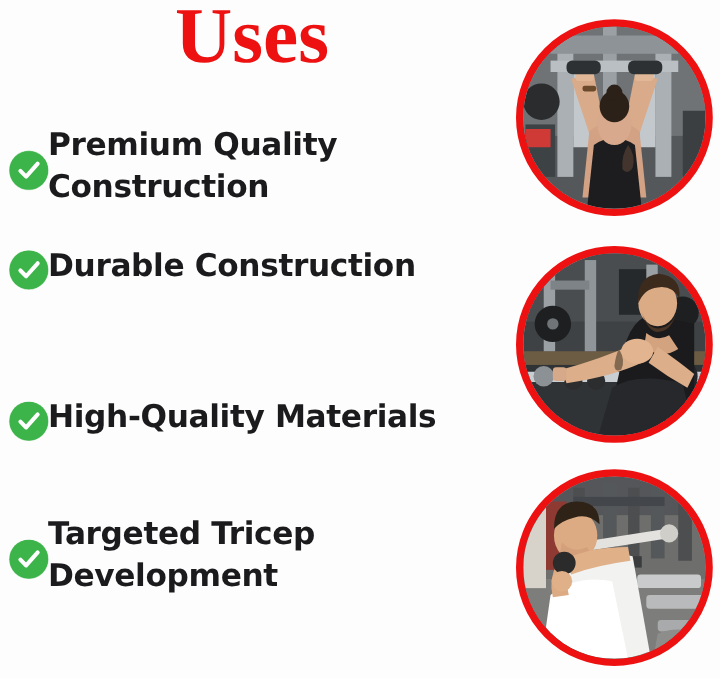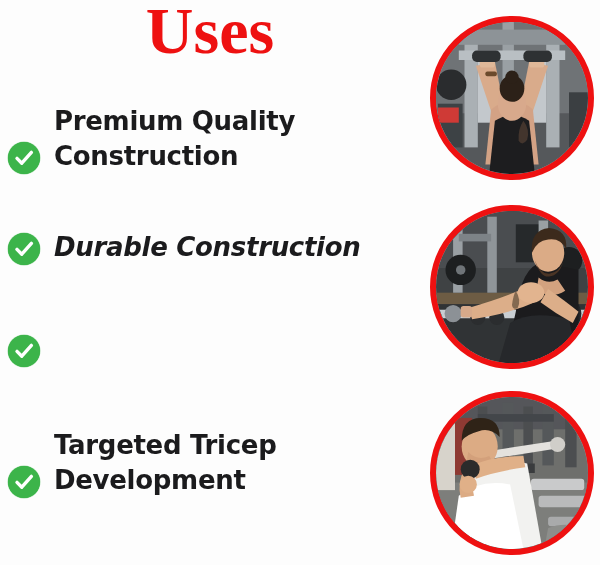--- a/index.html
+++ b/index.html
@@ -41,25 +41,24 @@
   .bullets {
     position: absolute;
     left: 0;
     top: 96px;
     width: 418px;
   }
   .bullet {
     position: absolute;
     left: 8px;
     display: flex;
-    align-items: flex-end;
-    gap: 14px;
+    align-items: center;
   }
   .bullet-0 { top: 8px; }
-  .bullet-1 { top: 132px; font-style: italic; }
+  .bullet-1 { top: 108px; }
   .bullet-2 { top: 234px; }
   .bullet-3 { top: 332px; }
 
   .check-icon {
     flex: 0 0 auto;
     width: 32px;
     height: 32px;
     border-radius: 50%;
     background: #3cb44a;
     display: block;
@@ -144,20 +143,21 @@
       <span class="bullet-label">Durable Construction</span>
     </div>
 
     <div class="bullet bullet-2">
       <span class="check-icon">
         <svg viewBox="0 0 32 32" aria-hidden="true">
           <circle cx="16" cy="16" r="16" fill="#3cb44a"></circle>
           <path d="M9 16.4 L13.8 21.2 L23.4 10.4" fill="none" stroke="#ffffff" stroke-width="3.4" stroke-linecap="round" stroke-linejoin="round"></path>
         </svg>
       </span>
+      <span class="bullet-label">High-Quality Materials</span>
     </div>
 
     <div class="bullet bullet-3">
       <span class="check-icon">
         <svg viewBox="0 0 32 32" aria-hidden="true">
           <circle cx="16" cy="16" r="16" fill="#3cb44a"></circle>
           <path d="M9 16.4 L13.8 21.2 L23.4 10.4" fill="none" stroke="#ffffff" stroke-width="3.4" stroke-linecap="round" stroke-linejoin="round"></path>
         </svg>
       </span>
       <span class="bullet-label">Targeted Tricep

